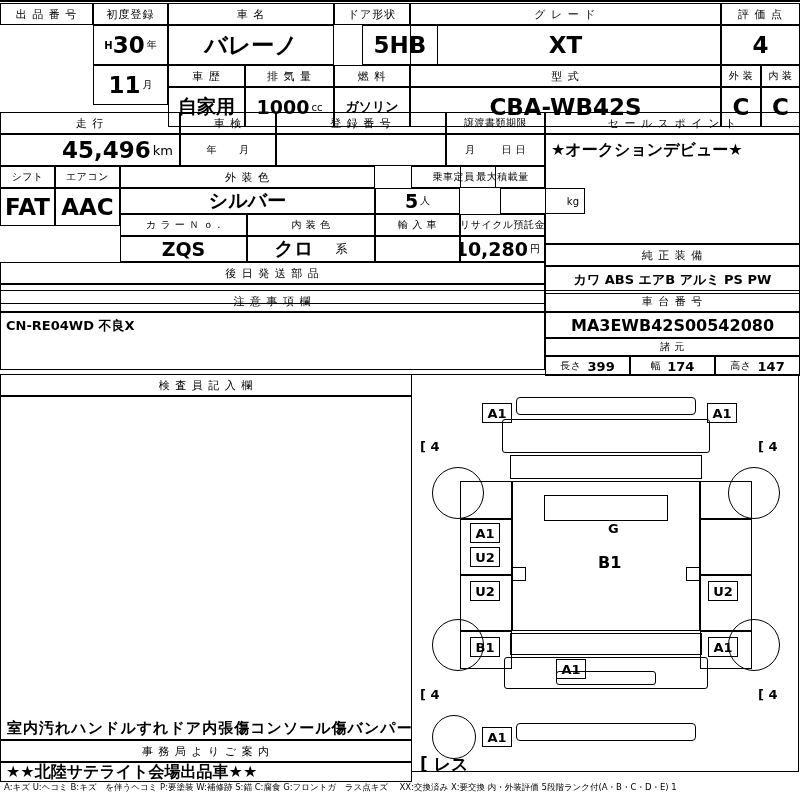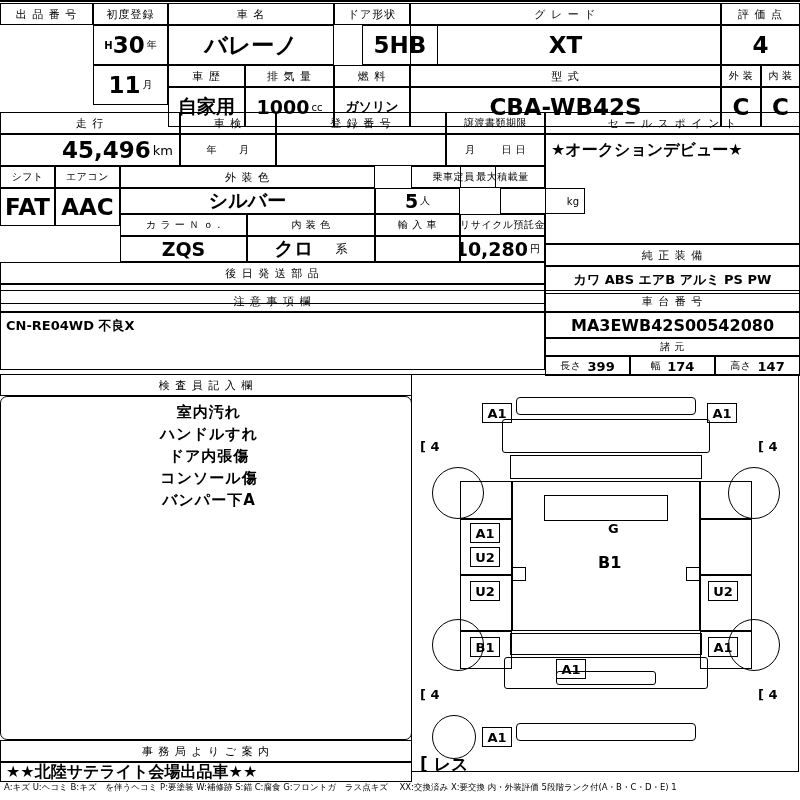--- a/index.html
+++ b/index.html
@@ -40,25 +40,24 @@
   .left { justify-content: flex-start; padding-left: 5px; }
   .unit { font-size: 10px; font-weight: normal; margin-left: 2px; letter-spacing: 0; }
   .sup { font-size: 10px; font-weight: bold; vertical-align: top; }
 
   .toprule {
     position: absolute;
     left: 0; top: 0; width: 800px; height: 0;
     border-top: 2px solid #000;
   }
   .note-list {
-    align-items: center;
+    align-items: flex-end;
     justify-content: flex-start;
-    flex-direction: column;
+    flex-direction: row;
     padding: 4px 0 0 6px;
-    border-radius: 7px;
   }
   .note-list div {
     font-size: 15px;
     font-weight: bold;
     line-height: 22px;
     letter-spacing: 1px;
   }
   .legend {
     position: absolute;
     left: 4px;

